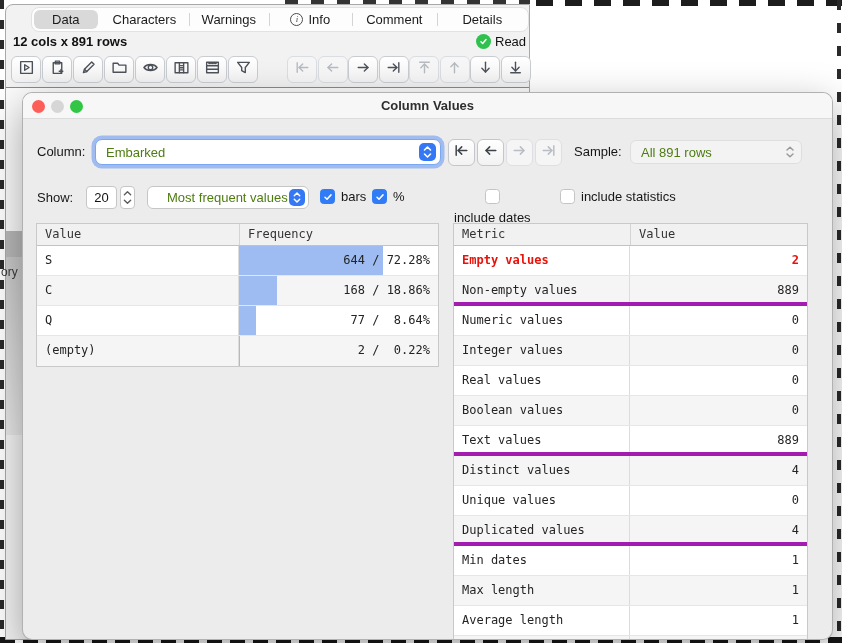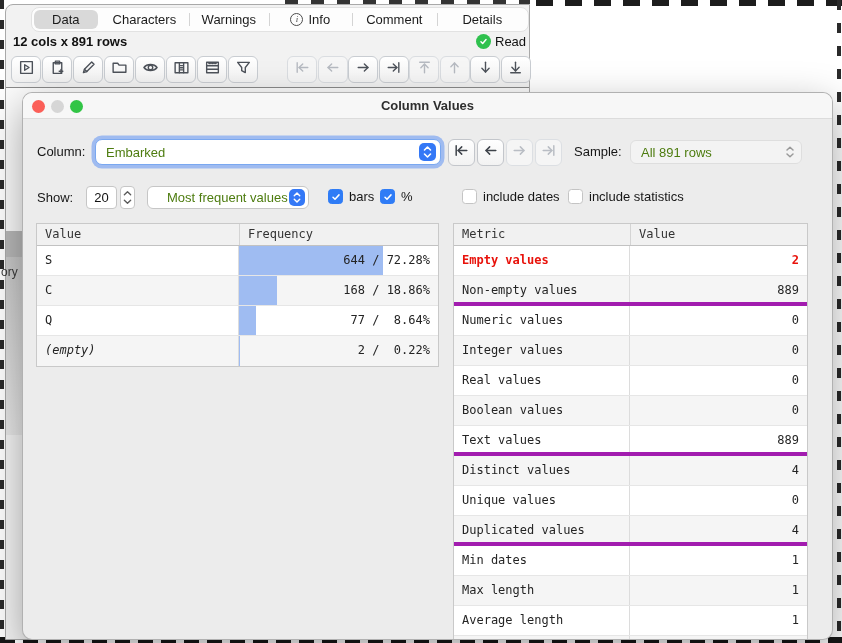--- a/index.html
+++ b/index.html
@@ -80,21 +80,21 @@
   .navbtn svg { stroke:#3e434a; fill:none; stroke-width:1.4; stroke-linecap:round; stroke-linejoin:round; }
   .navbtn.disabled svg { stroke:#b9bdc4; }
 
   #show-field { left:63px; top:93px; width:31px; height:23px; background:#fff;
     border:1px solid #c6c6c6; border-radius:4px; font-size:13px; color:#111;
     display:flex; align-items:center; justify-content:center; }
   #show-stepper { left:97px; top:93px; width:15px; height:23px; background:#fff;
     border:1px solid #c6c6c6; border-radius:4px; display:flex; flex-direction:column;
     align-items:center; justify-content:center; gap:1px; }
 
-  .cbgroup { position:absolute; top:96px; display:flex; align-items:center; gap:6px;margin-left:8px; }
+  .cbgroup { position:absolute; top:96px; display:flex; align-items:center; gap:6px; }
   .cbbox { width:15px; height:15px; border-radius:3.5px; border:1px solid #c4c4c4; background:#fff;
     display:flex; align-items:center; justify-content:center; }
   .cbbox.checked { background:#2f7cf6; border-color:#2f7cf6; }
 
   
   .tbl { position:absolute; background:#ffffff; border:1px solid #c9c9c9;
     font-family:"DejaVu Sans Mono", monospace; font-size:12px; color:#242424; }
   .thead { display:flex; height:22px; background:#f1f1f1; border-bottom:1px solid #c2c2c2; }
   .th { line-height:21px; padding-left:8px; color:#333; }
   .trow { display:flex; height:30px; border-bottom:1px solid #e6e6e6; background:#fff; }
@@ -356,21 +356,21 @@
         <span class="lbl">bars</span>
       </div>
       <div class="cbgroup" style="left: 349px;">
         <span class="cbbox checked">
           <svg width="10" height="10" viewBox="0 0 16 16">
             <path d="M3.2 8.4 L6.4 11.6 L12.8 4.6" stroke="#fff" stroke-width="2.4" fill="none" stroke-linecap="round" stroke-linejoin="round"></path>
           </svg>
         </span>
         <span class="lbl">%</span>
       </div>
-      <div class="cbgroup" style="left: 431px;">
+      <div class="cbgroup" style="left: 431px; flex-direction: column;">
         <span class="cbbox"></span>
         <span class="lbl">include dates</span>
       </div>
       <div class="cbgroup" style="left: 537px;">
         <span class="cbbox"></span>
         <span class="lbl">include statistics</span>
       </div>
     </div>
 
   <div class="tbl" id="value-table" style="left:13px; top:130px; width:403px;">
@@ -385,21 +385,21 @@
         </div>
         <div class="trow alt">
           <div class="td c1" style="width: 202px;">C</div>
           <div class="td freqcell" style="width: 199px; padding: 0px;"><div class="bar" style="width: 18.86%; background: rgb(159, 188, 242);"></div><span class="ftxt">168 / 18.86%</span></div>
         </div>
         <div class="trow">
           <div class="td c1" style="width: 202px;">Q</div>
           <div class="td freqcell" style="width: 199px; padding: 0px;"><div class="bar" style="width: 8.64%; background: rgb(159, 188, 242);"></div><span class="ftxt">77 /  8.64%</span></div>
         </div>
         <div class="trow alt" style="border-bottom: none;">
-          <div class="td c1" style="width: 202px; font-style: italic;">(empty)</div>
+          <div class="td c1" style="width: 202px;">(empty)</div>
           <div class="td freqcell" style="width: 199px; padding: 0px;"><div class="bar" style="width: 0.22%; background: rgb(159, 188, 242);"></div><span class="ftxt">2 /  0.22%</span></div>
         </div>
       </div>
   </div>
 
   <div class="tbl" id="metric-table" style="left:430px; top:130px; width:355px; height:418px; overflow:hidden;">
     <div class="thead">
       <div class="th" style="width:176px;">Metric</div>
       <div class="th" style="width:177px; border-left:1px solid #d4d4d4;">Value</div>
     </div>

